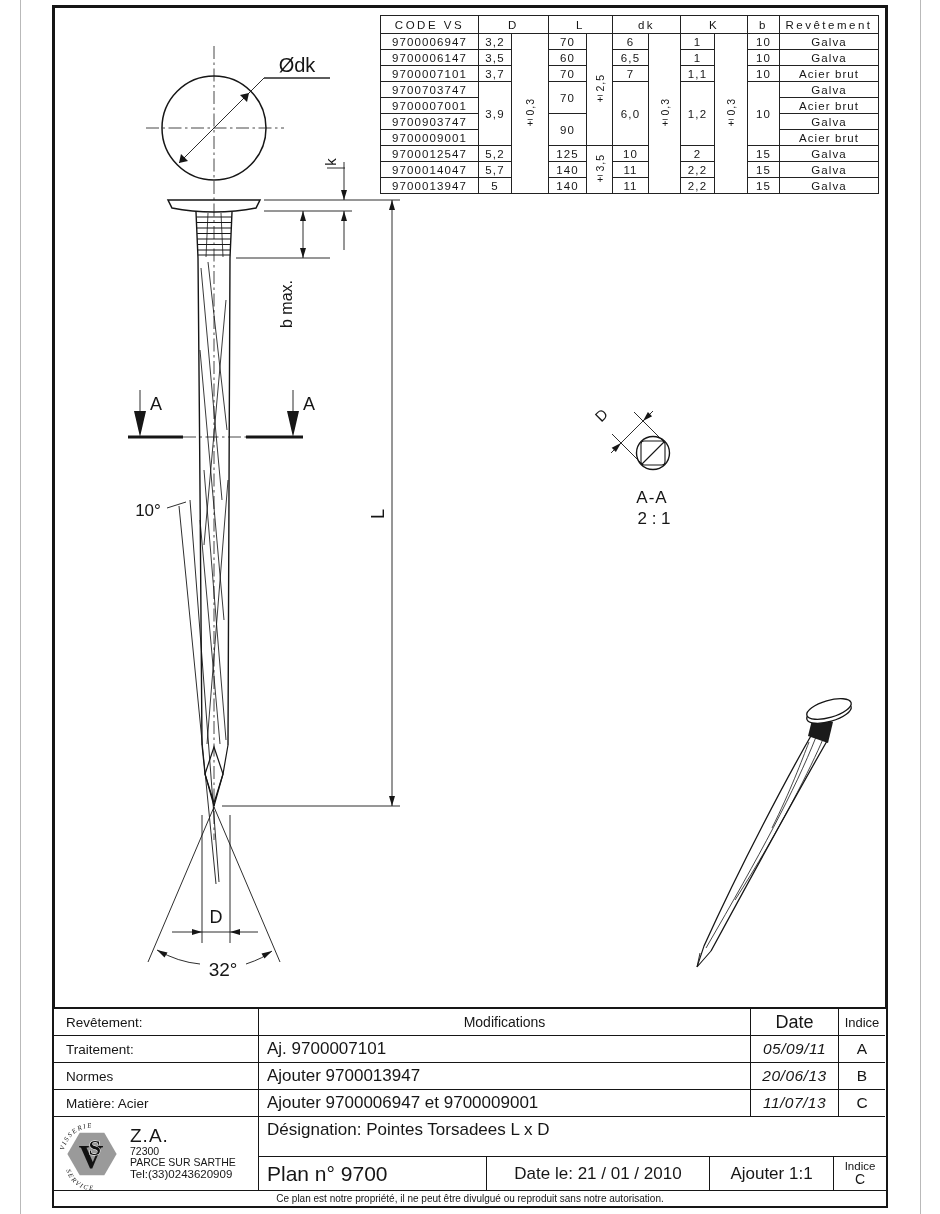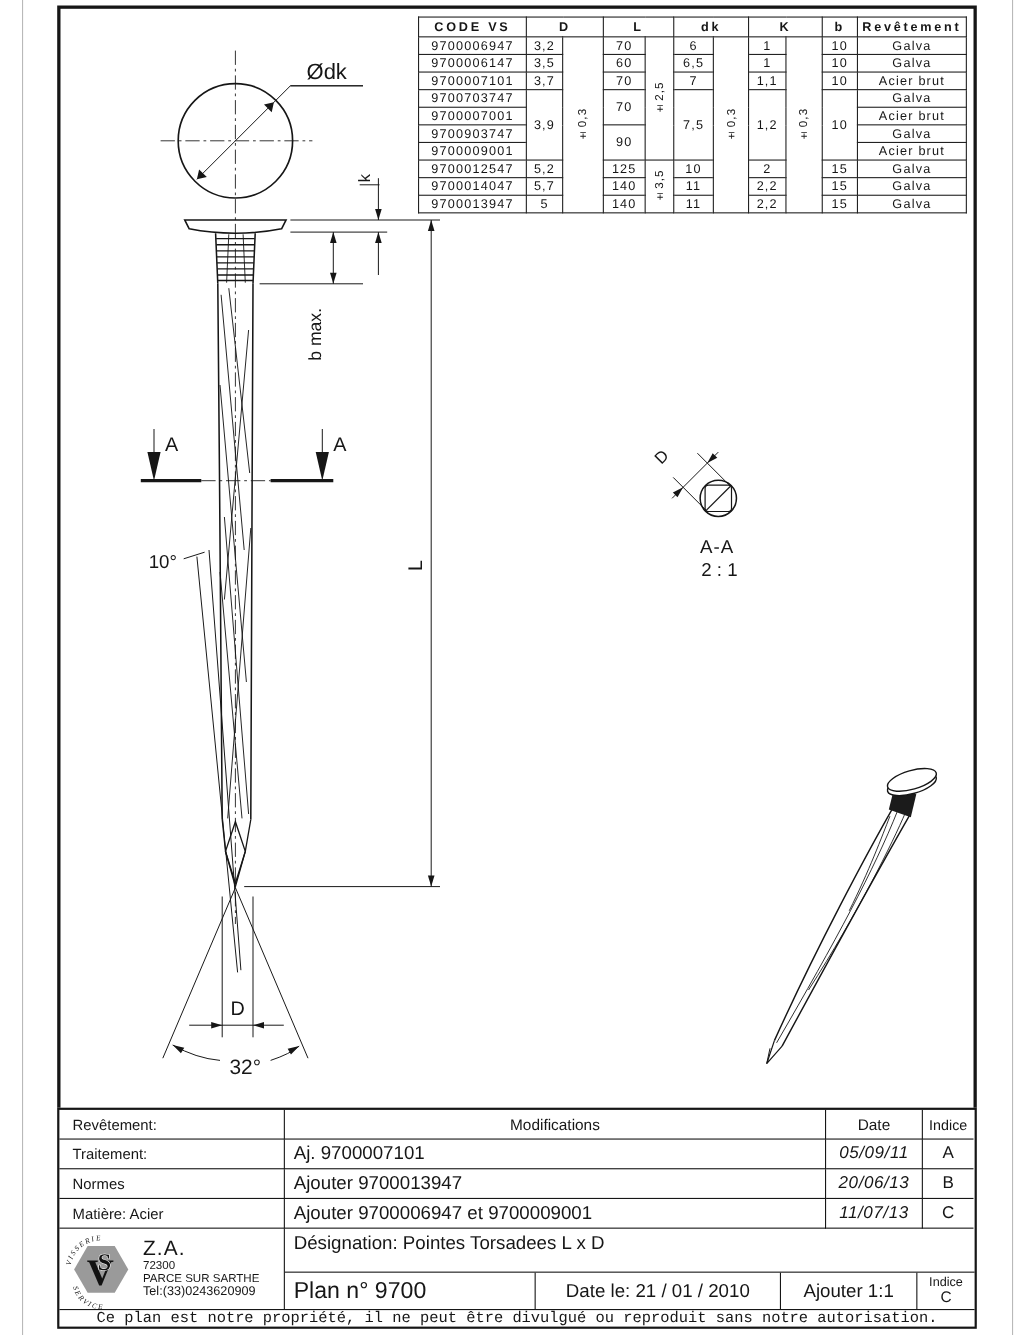--- a/index.html
+++ b/index.html
@@ -11,35 +11,35 @@
   .frame{position:absolute;left:52px;top:5px;width:836px;height:1199px;
     border:3px solid #161616;box-sizing:border-box;background:transparent;}
   svg.draw{position:absolute;left:0;top:0;}
 
   
   table.spec{position:absolute;left:380px;top:15px;border-collapse:collapse;table-layout:fixed;background:#fff;}
   table.spec th,table.spec td{
     border:1.4px solid #222;text-align:center;vertical-align:middle;
     padding:0;font-size:11.5px;font-weight:normal;letter-spacing:1.1px;white-space:nowrap;
   }
-  table.spec th{height:17px;letter-spacing:2.5px;font-weight:bold;}
+  table.spec th{height:17px;letter-spacing:2.5px;}
   table.spec td{height:15px;}
   td.code{letter-spacing:1.4px;}
   .vt{writing-mode:vertical-rl;transform:rotate(180deg);margin:0 auto;font-size:10.5px;letter-spacing:1px;}
 
   
   .tb{position:absolute;left:52px;top:1007px;width:836px;box-sizing:border-box;
       border:2.5px solid #161616;background:#fff;}
   .tbrow4{display:grid;grid-template-columns:205px 492px 88px 46px;}
   .tbrow4 > div{height:27px;box-sizing:border-box;border-right:1.5px solid #161616;
       border-bottom:1.5px solid #161616;display:flex;align-items:center;overflow:hidden;}
   .tbrow4 > div:nth-child(4n){border-right:none;}
   .lbl{font-size:13.5px;padding-left:12px;}
   .modhead{justify-content:center;font-size:14px;}
-  .dathead{justify-content:center;font-size:14px;}
+  .dathead{justify-content:center;font-size:18px;}
   .indhead{justify-content:center;font-size:13px;}
   .modtxt{font-size:17px;padding-left:8px;}
   .dattxt{justify-content:center;font-size:15.5px;letter-spacing:.5px;font-style:italic;}
   .indtxt{justify-content:center;font-size:15.5px;}
   .tbmain{display:flex;height:73px;}
   .logo-cell{width:205px;box-sizing:border-box;border-right:1.5px solid #161616;
       display:flex;align-items:center;padding-left:2px;}
   .addr{line-height:1.05;margin-left:2px;}
   .addr .za{font-size:19px;letter-spacing:1px;}
   .addr .cp{font-size:10.5px;}
@@ -52,21 +52,21 @@
   .bottomrow > div{box-sizing:border-box;border-right:1.5px solid #161616;
       display:flex;align-items:center;}
   .bottomrow > div:last-child{border-right:none;}
   .plan{width:228px;font-size:21px;padding-left:8px;}
   .datele{width:223px;font-size:17px;justify-content:center;}
   .echelle{width:124px;font-size:17px;justify-content:center;}
   .indbox{width:52px;flex-direction:column;justify-content:center;line-height:1.05;}
   .indbox .t{font-size:11.5px;}
   .indbox .v{font-size:14px;}
   .tbfoot{height:15px;border-top:1.5px solid #161616;display:flex;align-items:center;
-      justify-content:center;font-size:14px;font-family:Liberation Mono, monospace;}
+      justify-content:center;font-size:10px;}
 </style>
 </head>
 <body>
 
 <div class="edge-line" style="left:20px"></div>
 <div class="edge-line" style="left:920px"></div>
 <div class="frame"></div>
 
 <svg class="draw" width="940" height="1214" viewBox="0 0 940 1214">
 
@@ -268,21 +268,21 @@
     <td>70</td>
     <td>7</td>
     <td>1,1</td>
     <td>10</td>
     <td>Acier brut</td>
   </tr>
   <tr>
     <td class="code">9700703747</td>
     <td rowspan="4">3,9</td>
     <td rowspan="2">70</td>
-    <td rowspan="4">7,5</td>
+    <td rowspan="4">6,0</td>
     <td rowspan="4">1,2</td>
     <td rowspan="4">10</td>
     <td>Galva</td>
   </tr>
   <tr>
     <td class="code">9700007001</td>
     <td>Acier brut</td>
   </tr>
   <tr>
     <td class="code">9700903747</td>

